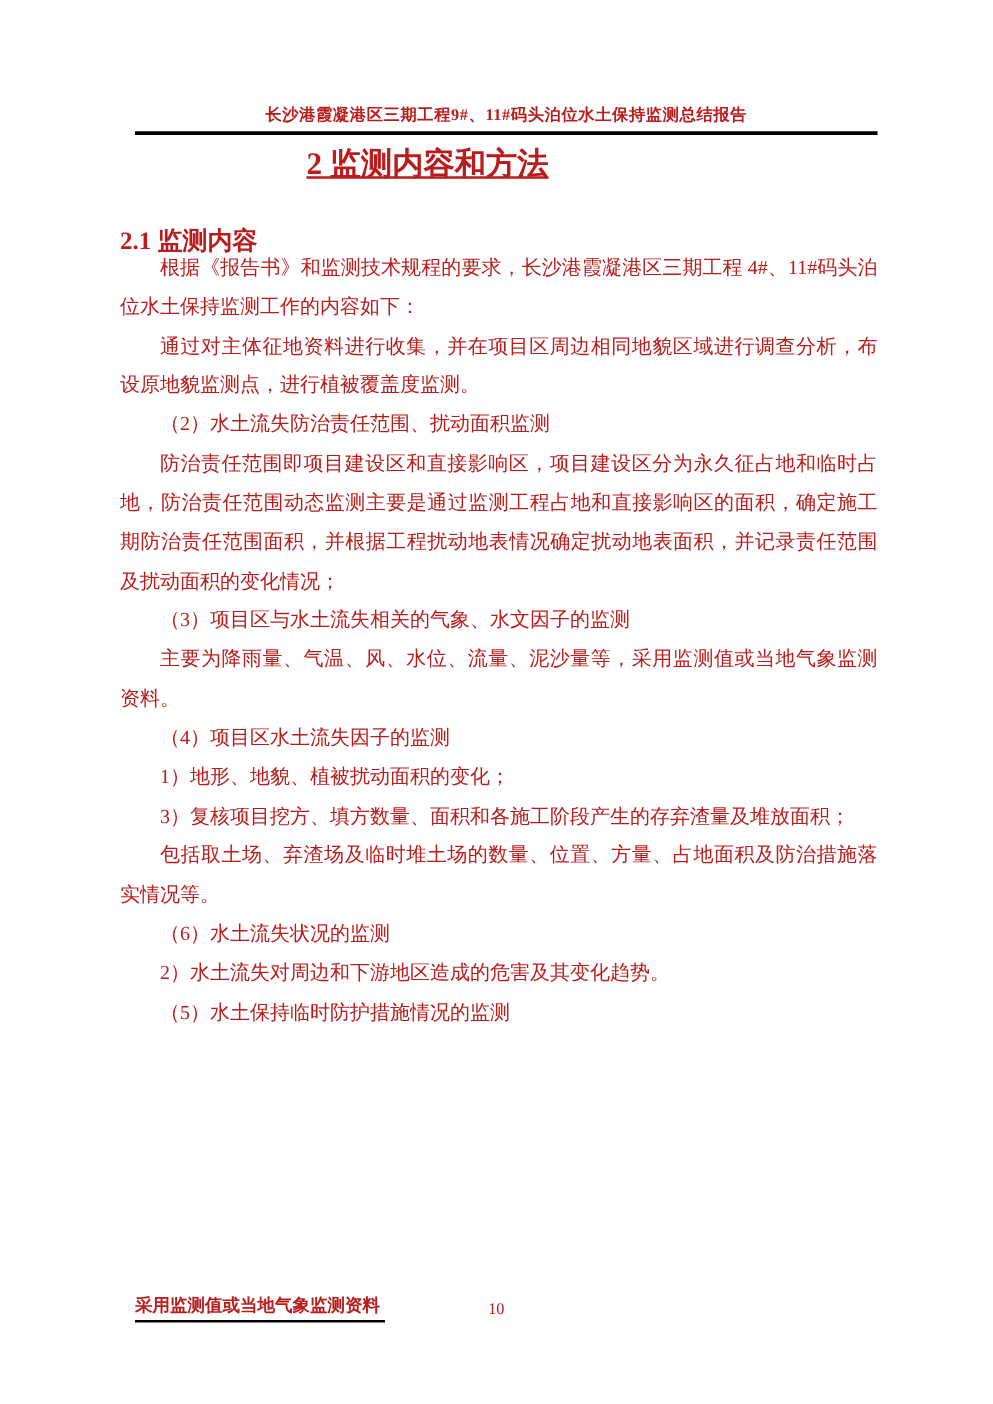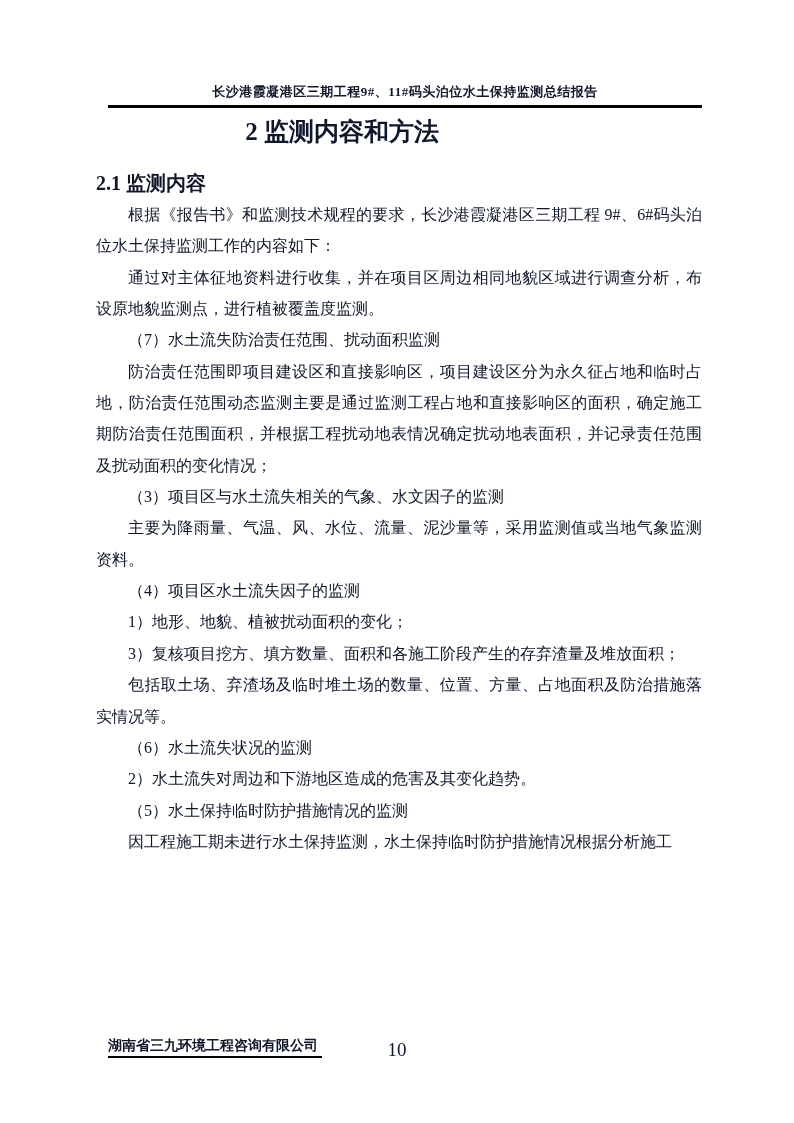--- a/index.html
+++ b/index.html
@@ -5,21 +5,21 @@
   html, body {
     margin: 0;
     padding: 0;
     background: #ffffff;
   }
   .page {
     position: relative;
     width: 794px;
     height: 1123px;
     background: #ffffff;
-    color: #0f172a;
+    color: #b91c1c;
     font-family: "Liberation Serif", "DejaVu Serif", serif;
     overflow: hidden;
   }
   .header {
     position: absolute;
     left: 108px;
     top: 84px;
     width: 594px;
     text-align: center;
     border-bottom: 3px solid #000000;
@@ -34,25 +34,26 @@
   .doc-title {
     position: absolute;
     left: 0;
     top: 116px;
     width: 684px;
     margin: 0;
     text-align: center;
     font-size: 25px;
     font-weight: bold;
     line-height: 1.3;
+    text-decoration: underline;
   }
   .section-heading {
     position: absolute;
     left: 96px;
-    top: 170px;
+    top: 180px;
     margin: 0;
     font-size: 20px;
     font-weight: bold;
     line-height: 1.3;
   }
   .content {
     position: absolute;
     left: 96px;
     top: 199px;
     width: 606px;
@@ -80,51 +81,50 @@
     border-bottom: 2px solid #000000;
     padding: 0 4px 1px 0;
     line-height: 1.3;
   }
   .footer-page-num {
     position: absolute;
     left: 0;
     top: 4px;
     width: 794px;
     text-align: center;
-    font-size: 19px;
+    font-size: 13px;
   }
 </style>
 </head>
 <body>
 
 <div class="page">
 
   <div class="header">
     <div class="header-text">长沙港霞凝港区三期工程9#、11#码头泊位水土保持监测总结报告</div>
   </div>
 
   <h1 class="doc-title">2 监测内容和方法</h1>
 
   <h2 class="section-heading">2.1 监测内容</h2>
 
   <div class="content">
-    <p>根据《报告书》和监测技术规程的要求，长沙港霞凝港区三期工程 9#、6#码头泊位水土保持监测工作的内容如下：</p>
+    <p>根据《报告书》和监测技术规程的要求，长沙港霞凝港区三期工程 4#、11#码头泊位水土保持监测工作的内容如下：</p>
     <p>通过对主体征地资料进行收集，并在项目区周边相同地貌区域进行调查分析，布设原地貌监测点，进行植被覆盖度监测。</p>
-    <p>（7）水土流失防治责任范围、扰动面积监测</p>
+    <p>（2）水土流失防治责任范围、扰动面积监测</p>
     <p>防治责任范围即项目建设区和直接影响区，项目建设区分为永久征占地和临时占地，防治责任范围动态监测主要是通过监测工程占地和直接影响区的面积，确定施工期防治责任范围面积，并根据工程扰动地表情况确定扰动地表面积，并记录责任范围及扰动面积的变化情况；</p>
     <p>（3）项目区与水土流失相关的气象、水文因子的监测</p>
     <p>主要为降雨量、气温、风、水位、流量、泥沙量等，采用监测值或当地气象监测资料。</p>
     <p>（4）项目区水土流失因子的监测</p>
     <p>1）地形、地貌、植被扰动面积的变化；</p>
     <p>3）复核项目挖方、填方数量、面积和各施工阶段产生的存弃渣量及堆放面积；</p>
     <p>包括取土场、弃渣场及临时堆土场的数量、位置、方量、占地面积及防治措施落实情况等。</p>
     <p>（6）水土流失状况的监测</p>
     <p>2）水土流失对周边和下游地区造成的危害及其变化趋势。</p>
     <p>（5）水土保持临时防护措施情况的监测</p>
-    <p>因工程施工期未进行水土保持监测，水土保持临时防护措施情况根据分析施工</p>
   </div>
 
   <div class="footer">
-    <span class="footer-company">湖南省三九环境工程咨询有限公司</span>
+    <span class="footer-company">采用监测值或当地气象监测资料</span>
     <div class="footer-page-num">10</div>
   </div>
 
 </div>
 
 </body></html>

